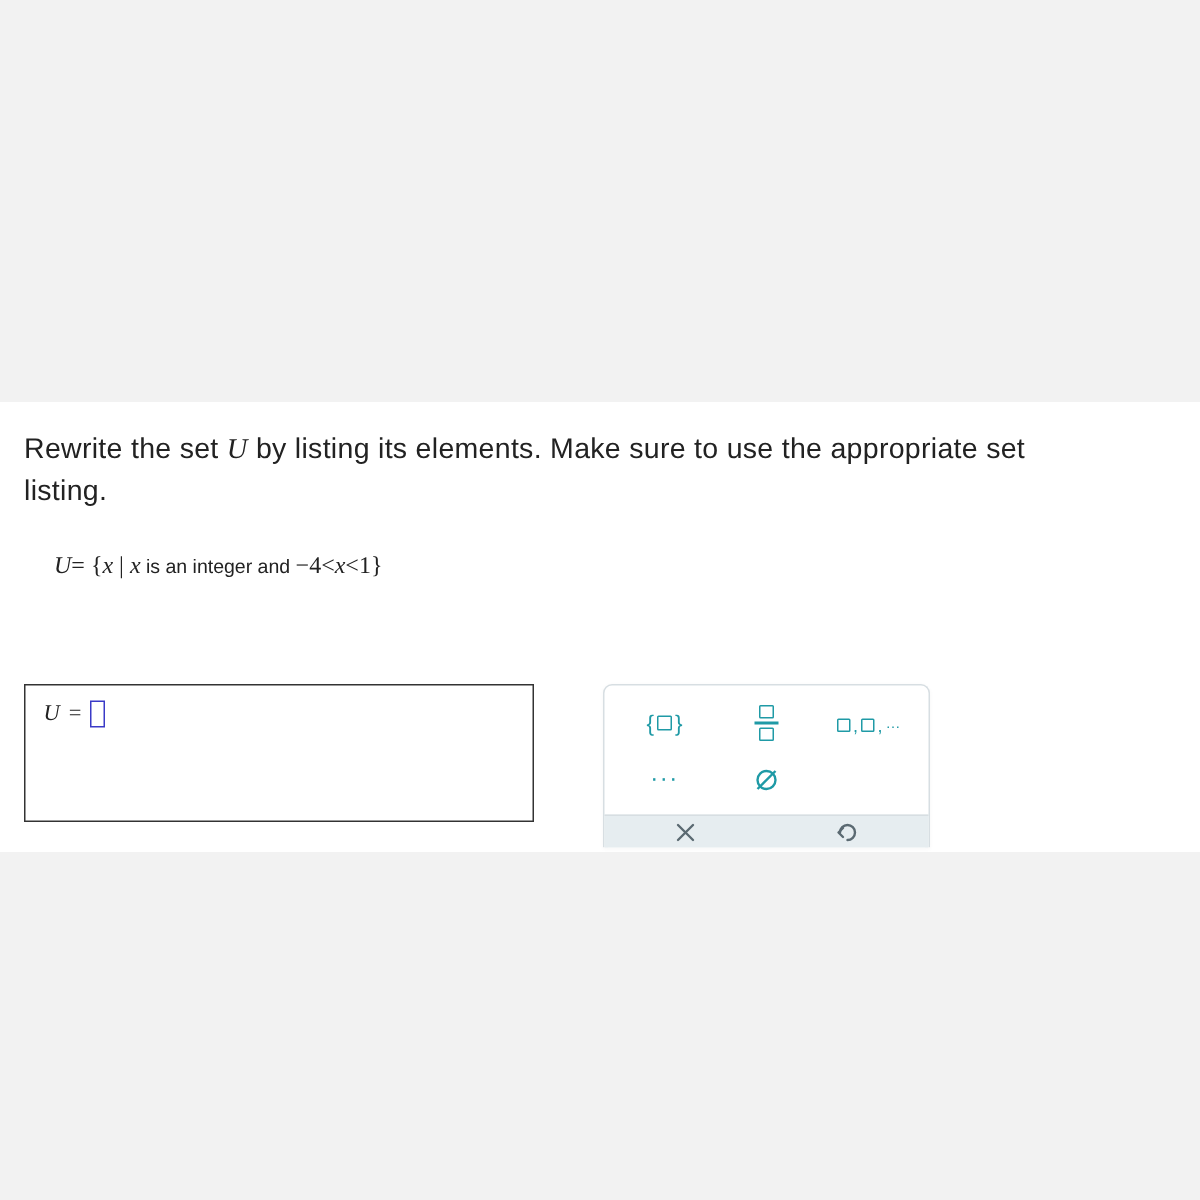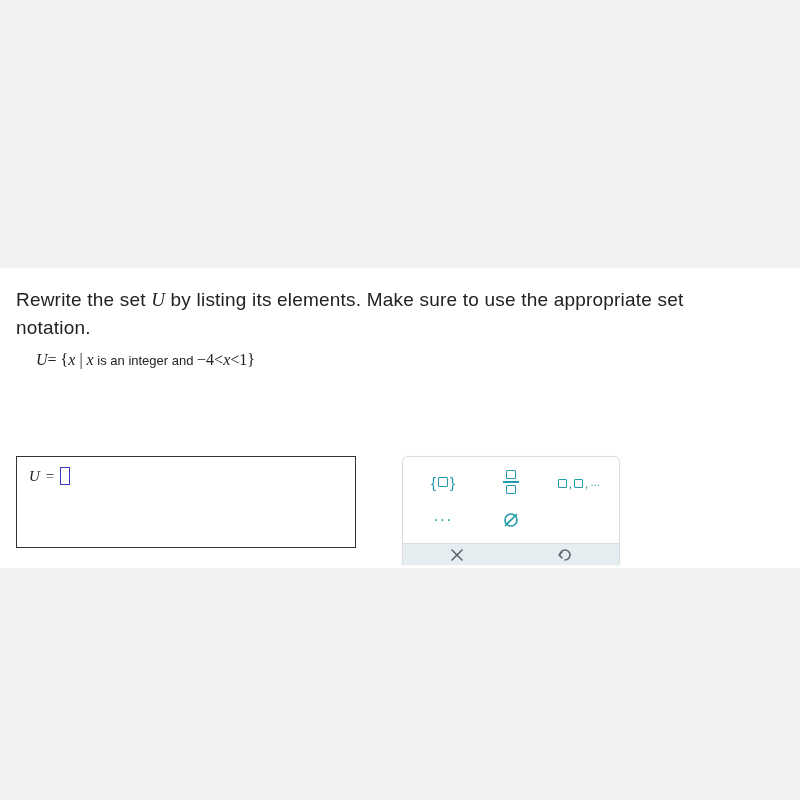--- a/index.html
+++ b/index.html
@@ -15,21 +15,21 @@
     left: 0;
     width: 800px;
     height: 300px;
     background: #ffffff;
     padding: 18px 16px 0 16px;
   }
   .prompt {
     font-size: 19px;
     line-height: 1.45;
     color: #222;
-    margin-bottom: 10px;
+    margin-bottom: 28px;
     letter-spacing: 0.2px;
   }
   .prompt .Uital { font-style: italic; font-family: Georgia, 'Times New Roman', serif; }
   .set-def {
     margin-left: 20px;
     font-family: Georgia, 'Times New Roman', serif;
     font-size: 16px;
     color: #222;
   }
   .set-def .mi { font-style: italic; }
@@ -131,21 +131,21 @@
     background:#f2f2f2;
   }
 </style>
 </head>
 <body>
 
 <div class="content-area">
 
   <p class="prompt">
     <span>Rewrite the set </span><span class="Uital">U</span><span> by listing its elements. Make sure to use the appropriate set</span><br>
-    <span>notation.</span>
+    <span>listing.</span>
   </p>
 
   <p class="set-def">
     <span class="mi">U</span><span>=</span>
     <span>{</span><span class="mi">x</span><span> | </span><span class="mi">x</span><span class="txt"> is an integer and </span><span>−4</span><span>&lt;</span><span class="mi">x</span><span>&lt;</span><span>1</span><span>}</span>
   </p>
 
   <div class="work-row">
 
     <div class="answer-box">

